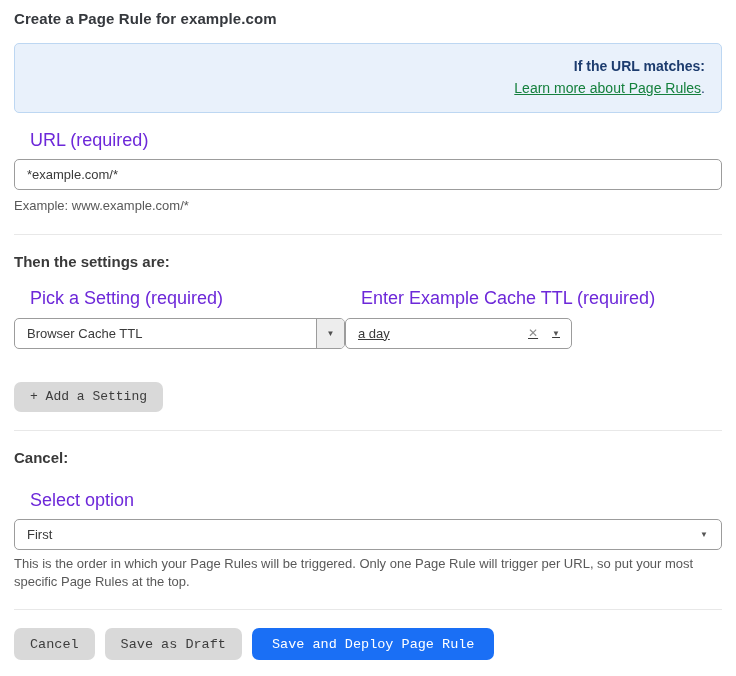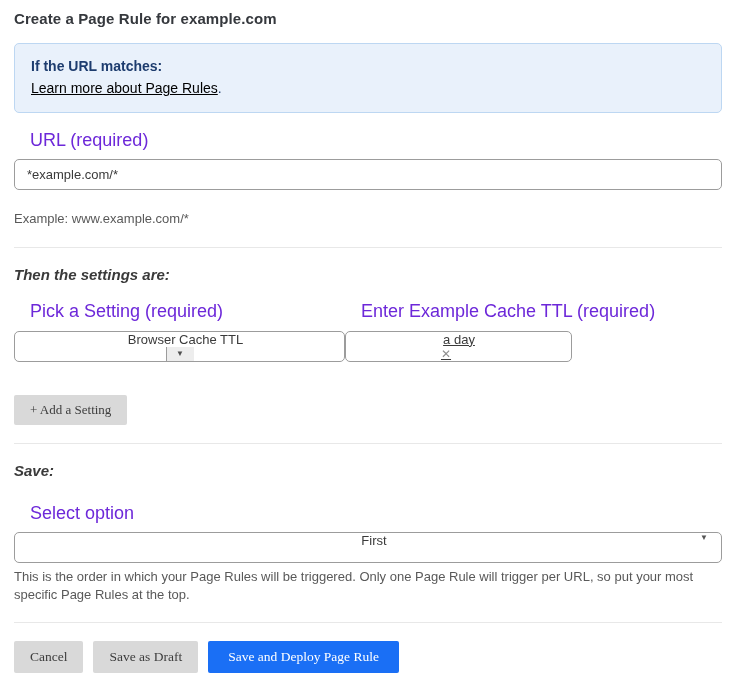--- a/index.html
+++ b/index.html
@@ -19,65 +19,65 @@
 
   
   .info-box {
     background:#e9f1fb;
     border:1px solid #bdd7f2;
     border-radius:5px;
     padding:11px 16px 12px 16px;
     font-size:14px; line-height:1.6;
     color:#1d3c6e;
     margin-bottom:17px;
+    text-align:right;
   }
   .info-box .info-heading { font-weight:bold; }
-  .info-link { color:#000000; text-decoration:underline; cursor:pointer; }
+  .info-link { color:#15803d; text-decoration:underline; cursor:pointer; }
 
   .field-label { font-size:18px; color:#6d28d9; margin-bottom:8px;margin-left:16px; }
 
   .text-input {
     width:100%; height:31px;
     border:1px solid #9c9c9c; border-radius:5px;
     padding:8px 12px; font-size:13px; color:#3a3a3a;
     font-family:"Liberation Sans", sans-serif;
     background:#fff; outline:none;
   }
-  .helper-text { font-size:13px; color:#595959; margin-top:20px; line-height:1.45; }
+  .helper-text { font-size:13px; color:#595959; margin-top:7px; line-height:1.45; }
 
   .divider { border:none; border-top:1px solid #e8e8e8; margin:18px 0; }
 
-  .section-heading { font-size:15px; font-weight:bold; color:#3a3a3a; margin-bottom:18px;font-style:italic; }
+  .section-heading { font-size:15px; font-weight:bold; color:#3a3a3a; margin-bottom:18px; }
 
   .settings-row { display:flex; }
   .form-group .field-label { margin-bottom:9px; }
 
   .select-box {
     height:31px; border:1px solid #9c9c9c; border-radius:5px;
     background:#fff; display:flex; align-items:center;
     font-size:13px; color:#3a3a3a; cursor:pointer;
     overflow:hidden;
-    flex-direction:column;
   }
   .select-box .select-value { flex:1; padding-left:12px; white-space:nowrap; }
   .setting-select { width:331px; }
   .setting-select .caret-btn {
     width:28px; height:100%;
     border-left:1px solid #9c9c9c;
     background:#ededed;
     display:flex; align-items:center; justify-content:center;
     font-size:8px; color:#4f4f4f;
   }
   .ttl-select { width:227px; padding-right:11px;text-decoration:underline; }
   .ttl-select .clear-x { font-size:12px; color:#8f8f8f; margin-right:14px; cursor:pointer; }
   .ttl-select .caret { font-size:8px; color:#555; }
 
   .btn {
-    border:none; border-radius:2px; height:32px;
-    font-size:13.5px; font-family:Liberation Serif, serif;
+    border:none; border-radius:7px; height:32px;
+    font-size:13.5px; font-family:Liberation Mono, monospace;
     cursor:pointer; padding:0 16px;
   }
   .btn-gray { background:#d9d9d9; color:#3d3d3d; }
   .add-setting-btn { height:30px; margin-top:33px; font-size:13px; }
 
   .order-select { width:100%; position:relative; }
   .order-select .caret { position:absolute; right:13px; font-size:8px; color:#555; }
 
   .footer-row { display:flex; gap:10px; margin-top:0; }
   .btn-blue { background:#1a6ff5; color:#fff; padding:0 20px; }
@@ -119,21 +119,21 @@
         <span class="clear-x">✕</span>
         <span class="caret">▼</span>
       </div>
     </div>
   </div>
 
   <button class="btn btn-gray add-setting-btn">+ Add a Setting</button>
 
   <hr class="divider">
 
-  <div class="section-heading" style="margin-bottom:24px;">Save:</div>
+  <div class="section-heading" style="margin-bottom:24px;">Cancel:</div>
 
   <div class="field-label">Select option</div>
   <div class="select-box order-select">
     <span class="select-value">First</span>
     <span class="caret">▼</span>
   </div>
   <div class="helper-text" style="margin-top:5px;">This is the order in which your Page Rules will be triggered. Only one Page Rule will trigger per URL, so put your most specific Page Rules at the top.</div>
 
   <hr class="divider" style="margin-top:17px; margin-bottom:18px;">
 

